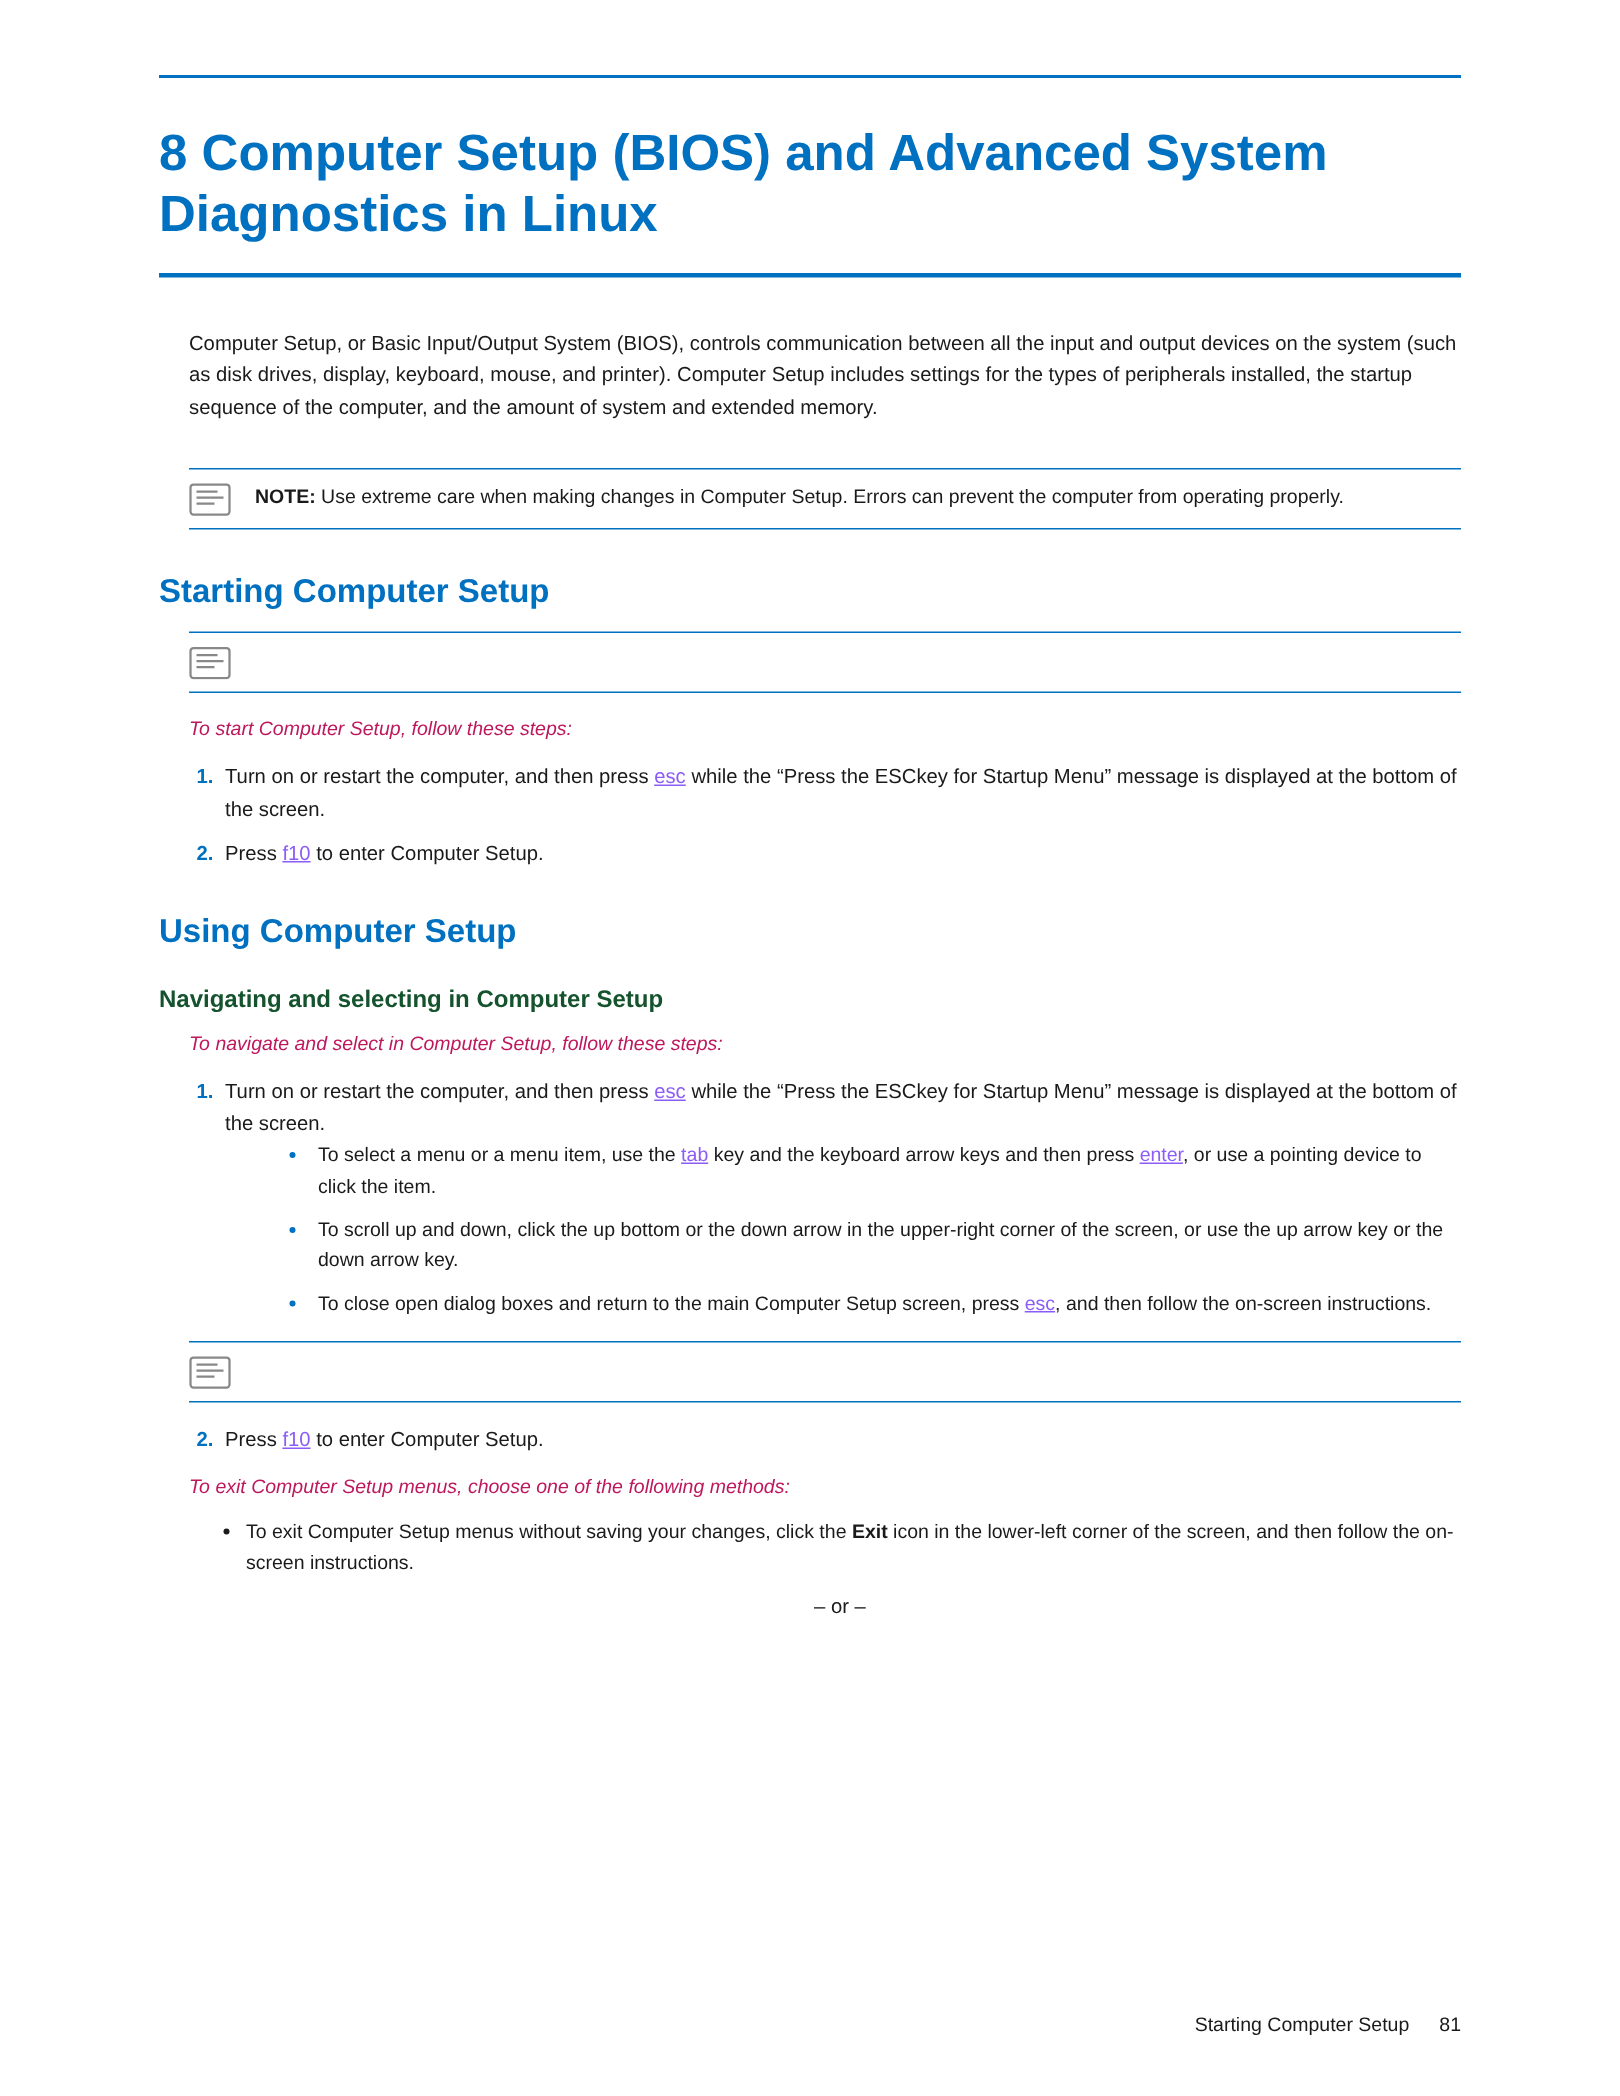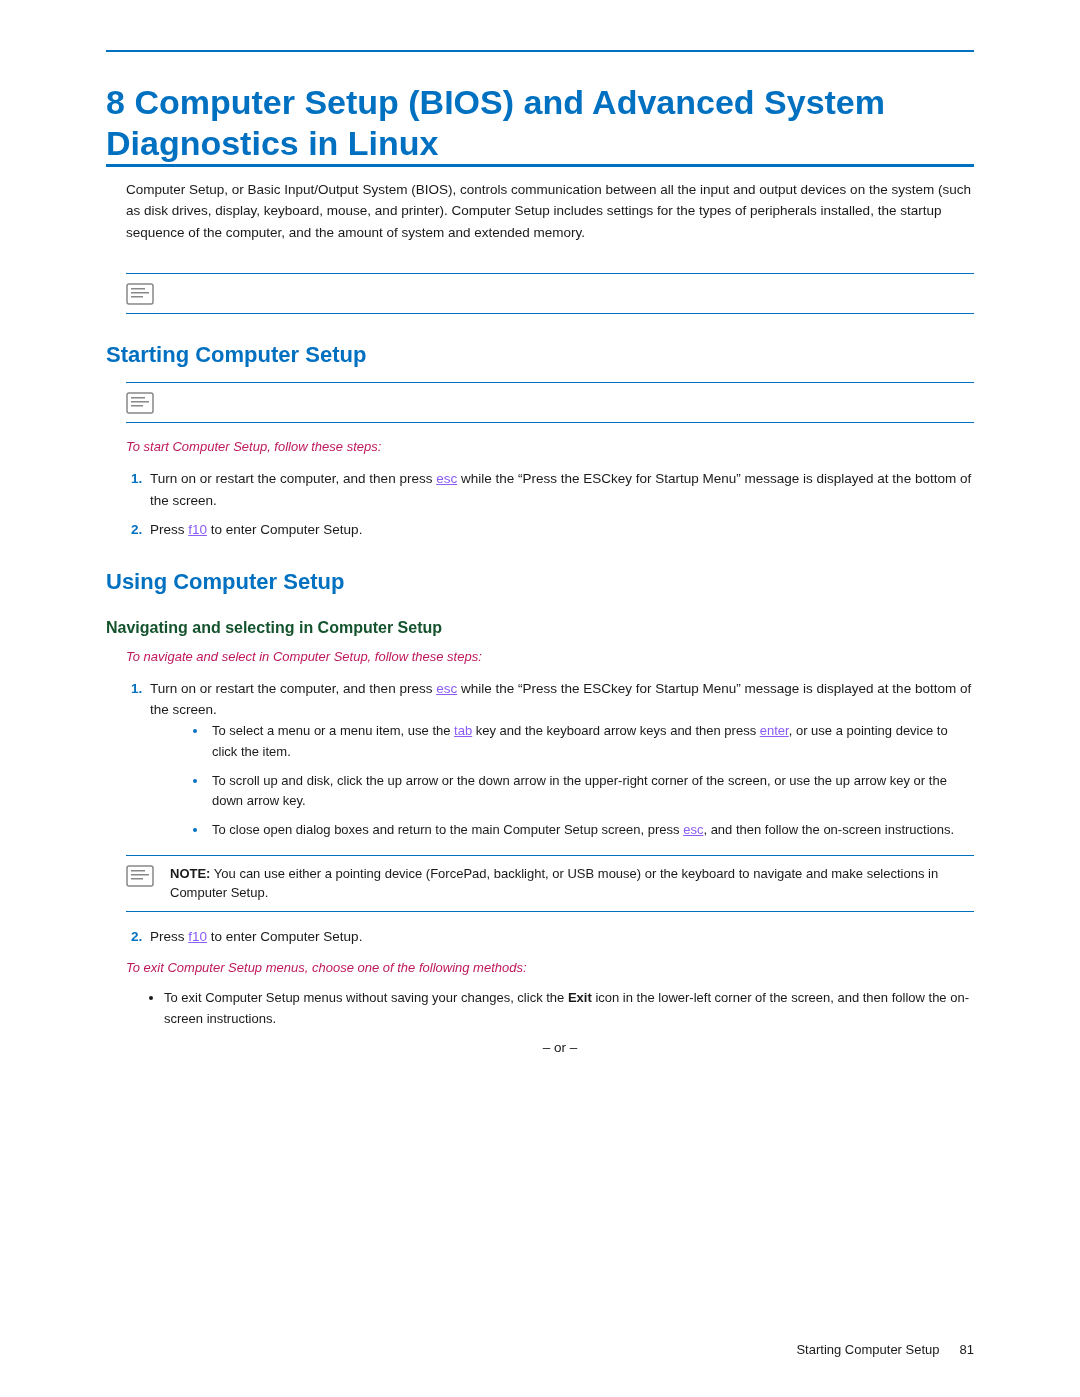--- a/index.html
+++ b/index.html
@@ -17,22 +17,23 @@
       min-height: 1397px;
       padding: 50px 106px 80px 106px;
       position: relative;
     }
 
     .chapter-title {
       color: #0070c0;
       font-size: 34px;
       font-weight: 700;
       line-height: 1.2;
-      margin-bottom: 12px;
+      margin-bottom: 33px;
       border-bottom: 3px solid #0070c0;
+      padding-bottom: 18px;
     }
 
     .chapter-number {
       color: #0070c0;
     }
 
     .intro-text {
       font-size: 13.5px;
       line-height: 1.6;
       color: #1a1a1a;
@@ -167,20 +168,24 @@
 
 <div class="note-box">
   <div class="note-icon">
     <svg width="30" height="22" viewBox="0 0 30 22">
       <rect x="1" y="1" width="26" height="20" rx="2" ry="2" fill="none" stroke="#888" stroke-width="1.5"></rect>
       <rect x="5" y="5" width="14" height="1.5" fill="#888"></rect>
       <rect x="5" y="9" width="18" height="1.5" fill="#888"></rect>
       <rect x="5" y="13" width="12" height="1.5" fill="#888"></rect>
     </svg>
   </div>
+  <div>
+    <span class="note-label">NOTE:</span>
+    <span>  Use extreme care when making changes in Computer Setup. Errors can prevent the computer from operating properly.</span>
+  </div>
 </div>
 
 <h2 class="section-h2">Starting Computer Setup</h2>
 
 <div class="note-box">
   <div class="note-icon">
     <svg width="30" height="22" viewBox="0 0 30 22">
       <rect x="1" y="1" width="26" height="20" rx="2" ry="2" fill="none" stroke="#888" stroke-width="1.5"></rect>
       <rect x="5" y="5" width="14" height="1.5" fill="#888"></rect>
       <rect x="5" y="9" width="18" height="1.5" fill="#888"></rect>
@@ -207,42 +212,38 @@
 <p class="body-text">To navigate and select in Computer Setup, follow these steps:</p>
 
 <ol class="ordered-list">
   <li>
     Turn on or restart the computer, and then press <span class="inline-code">esc</span> while the “Press the ESCkey for Startup Menu” message is displayed at the bottom of the screen.
     <ul class="unordered-list">
       <li>
         To select a menu or a menu item, use the <span class="inline-code">tab</span> key and the keyboard arrow keys and then press <span class="inline-code">enter</span>, or use a pointing device to click the item.
       </li>
       <li>
-        To scroll up and disk, click the up arrow or the down arrow in the upper-right corner of the screen, or use the up arrow key or the down arrow key.
+        To scroll up and down, click the up bottom or the down arrow in the upper-right corner of the screen, or use the up arrow key or the down arrow key.
       </li>
       <li>
         To close open dialog boxes and return to the main Computer Setup screen, press <span class="inline-code">esc</span>, and then follow the on-screen instructions.
       </li>
     </ul>
   </li>
 </ol>
 
 <div class="note-box">
   <div class="note-icon">
     <svg width="30" height="22" viewBox="0 0 30 22">
       <rect x="1" y="1" width="26" height="20" rx="2" ry="2" fill="none" stroke="#888" stroke-width="1.5"></rect>
       <rect x="5" y="5" width="14" height="1.5" fill="#888"></rect>
       <rect x="5" y="9" width="18" height="1.5" fill="#888"></rect>
       <rect x="5" y="13" width="12" height="1.5" fill="#888"></rect>
     </svg>
   </div>
-  <div>
-    <span class="note-label">NOTE:</span>
-    <span>  You can use either a pointing device (ForcePad, backlight, or USB mouse) or the keyboard to navigate and make selections in Computer Setup.</span>
-  </div>
 </div>
 
 <ol class="ordered-list" start="2">
   <li>
     Press <span class="inline-code">f10</span> to enter Computer Setup.
   </li>
 </ol>
 
 <p class="body-text">To exit Computer Setup menus, choose one of the following methods:</p>
 

